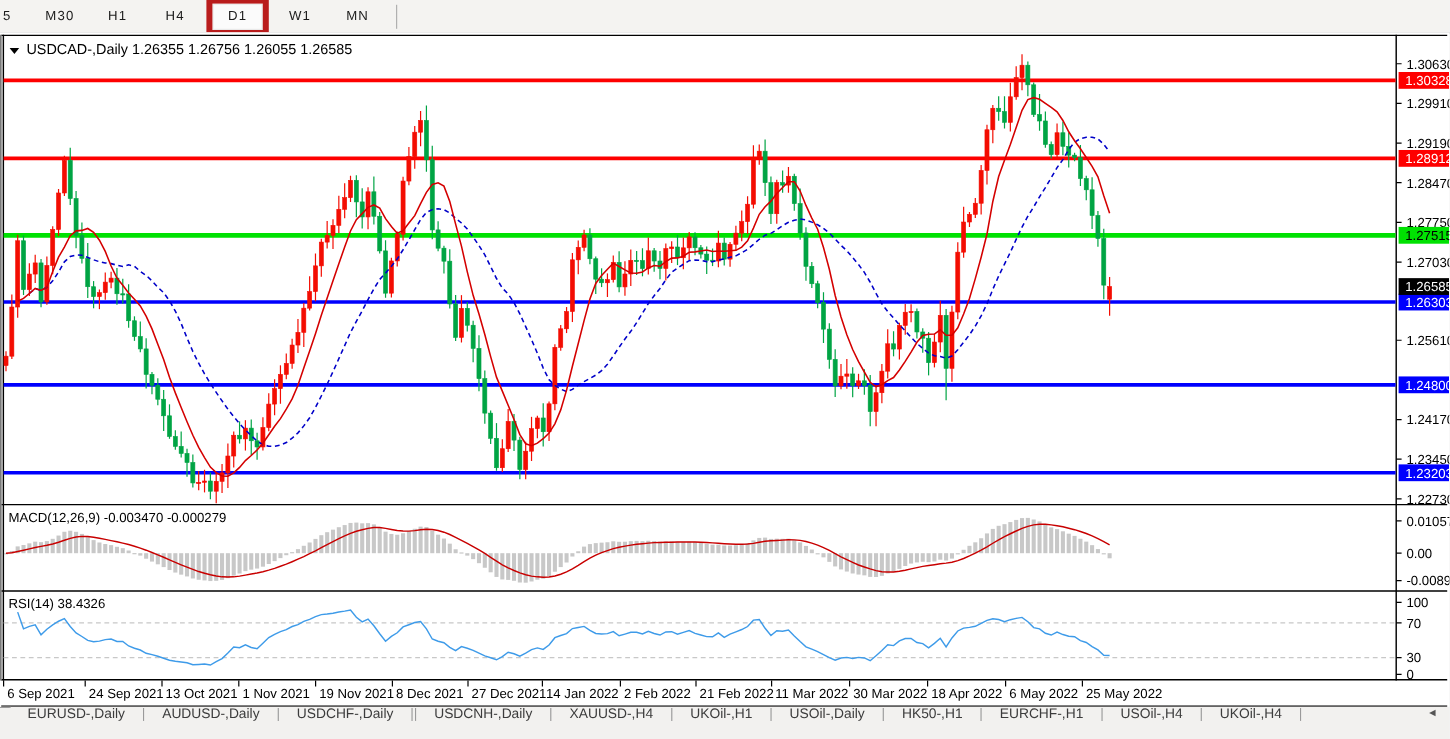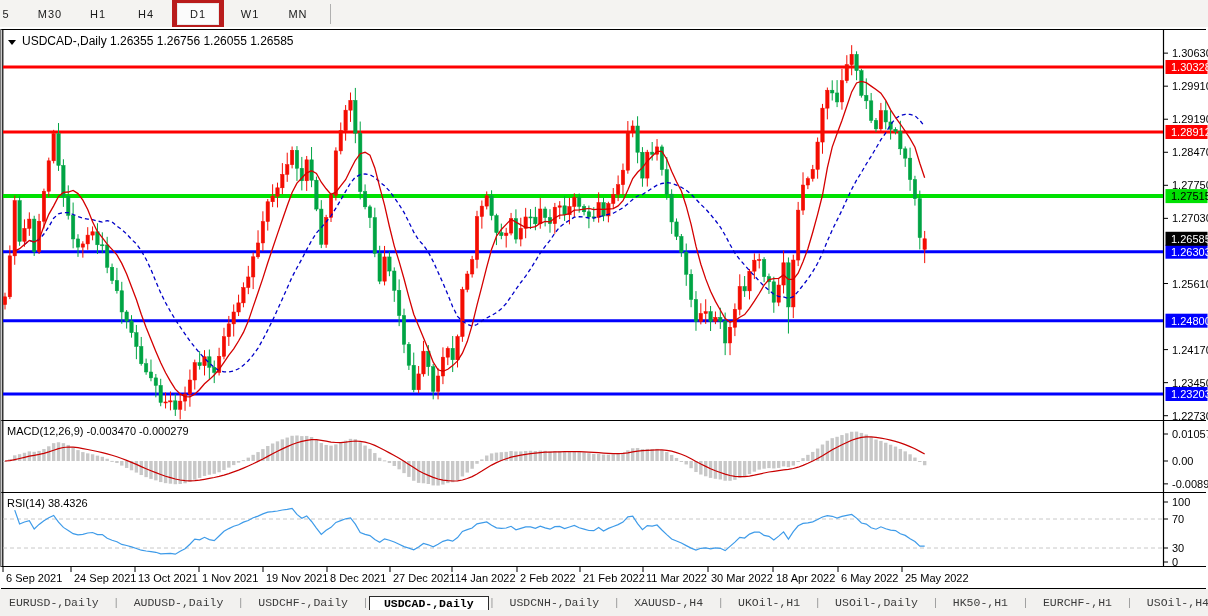--- a/index.html
+++ b/index.html
@@ -10,21 +10,21 @@
     border-bottom:1px solid #8f8f8f;display:flex;align-items:center;overflow:hidden;}
   .tf{height:22px;min-width:30px;padding:0 6px;margin:0 2px;display:flex;align-items:center;justify-content:center;
     font-size:11px;color:#1a1a1a;letter-spacing:1px;border:1px solid transparent;cursor:default;}
   .tf.clip{min-width:22px;margin-left:-12px;}
   .tf.active{background:#fbfbfb;border:5px solid #b91c1c;box-shadow:inset 0 0 0 1px #e9e9e9;}
   .tf-sep{width:1px;height:20px;background:#b0b0b0;margin-left:8px;}
   
   #chart{position:absolute;left:0;top:27px;background:#fff;display:block;}
   
   .tabbar{position:absolute;left:0;top:589px;width:1208px;height:27px;background:#f2f1ef;
-    display:flex;align-items:center;font-size:11.5px;color:#3c3c3c;overflow:hidden;font-family:Liberation Mono, monospace;}
+    display:flex;align-items:flex-start;font-size:11.5px;color:#3c3c3c;overflow:hidden;}
   .tab-corner{width:14px;position:relative;background:#f2f1ef;border-right:1px solid #c8c8c8;
     transform:skewX(-28deg);margin-left:-6px;border-top:1px solid #9a9a9a;}
   .tab{display:flex;align-items:center;padding:0 14px;white-space:nowrap;cursor:default;}
   .tab.active{background:#fff;border:1px solid #2b2b2b;border-bottom:none;font-weight:bold;color:#000;}
   .tab-div{display:flex;align-items:center;color:#9a9a9a;}
   .tab-arrows{margin-left:auto;display:flex;align-items:center;gap:10px;padding:0 10px;color:#555;font-size:9px;}
   .tab-arrow{cursor:default;}
 </style>
 </head>
 <body>
@@ -734,21 +734,20 @@
       </g>
     </svg>
   <div class="tabbar" id="tabbar">
       <div class="tab-corner"></div>
       <div class="tab">EURUSD-,Daily</div>
       <div class="tab-div">|</div>
       <div class="tab">AUDUSD-,Daily</div>
       <div class="tab-div">|</div>
       <div class="tab">USDCHF-,Daily</div>
       <div class="tab-div">|</div>
-      <div class="tab active">USDCAD-,Daily</div>
       <div class="tab-div">|</div>
       <div class="tab">USDCNH-,Daily</div>
       <div class="tab-div">|</div>
       <div class="tab">XAUUSD-,H4</div>
       <div class="tab-div">|</div>
       <div class="tab">UKOil-,H1</div>
       <div class="tab-div">|</div>
       <div class="tab">USOil-,Daily</div>
       <div class="tab-div">|</div>
       <div class="tab">HK50-,H1</div>

